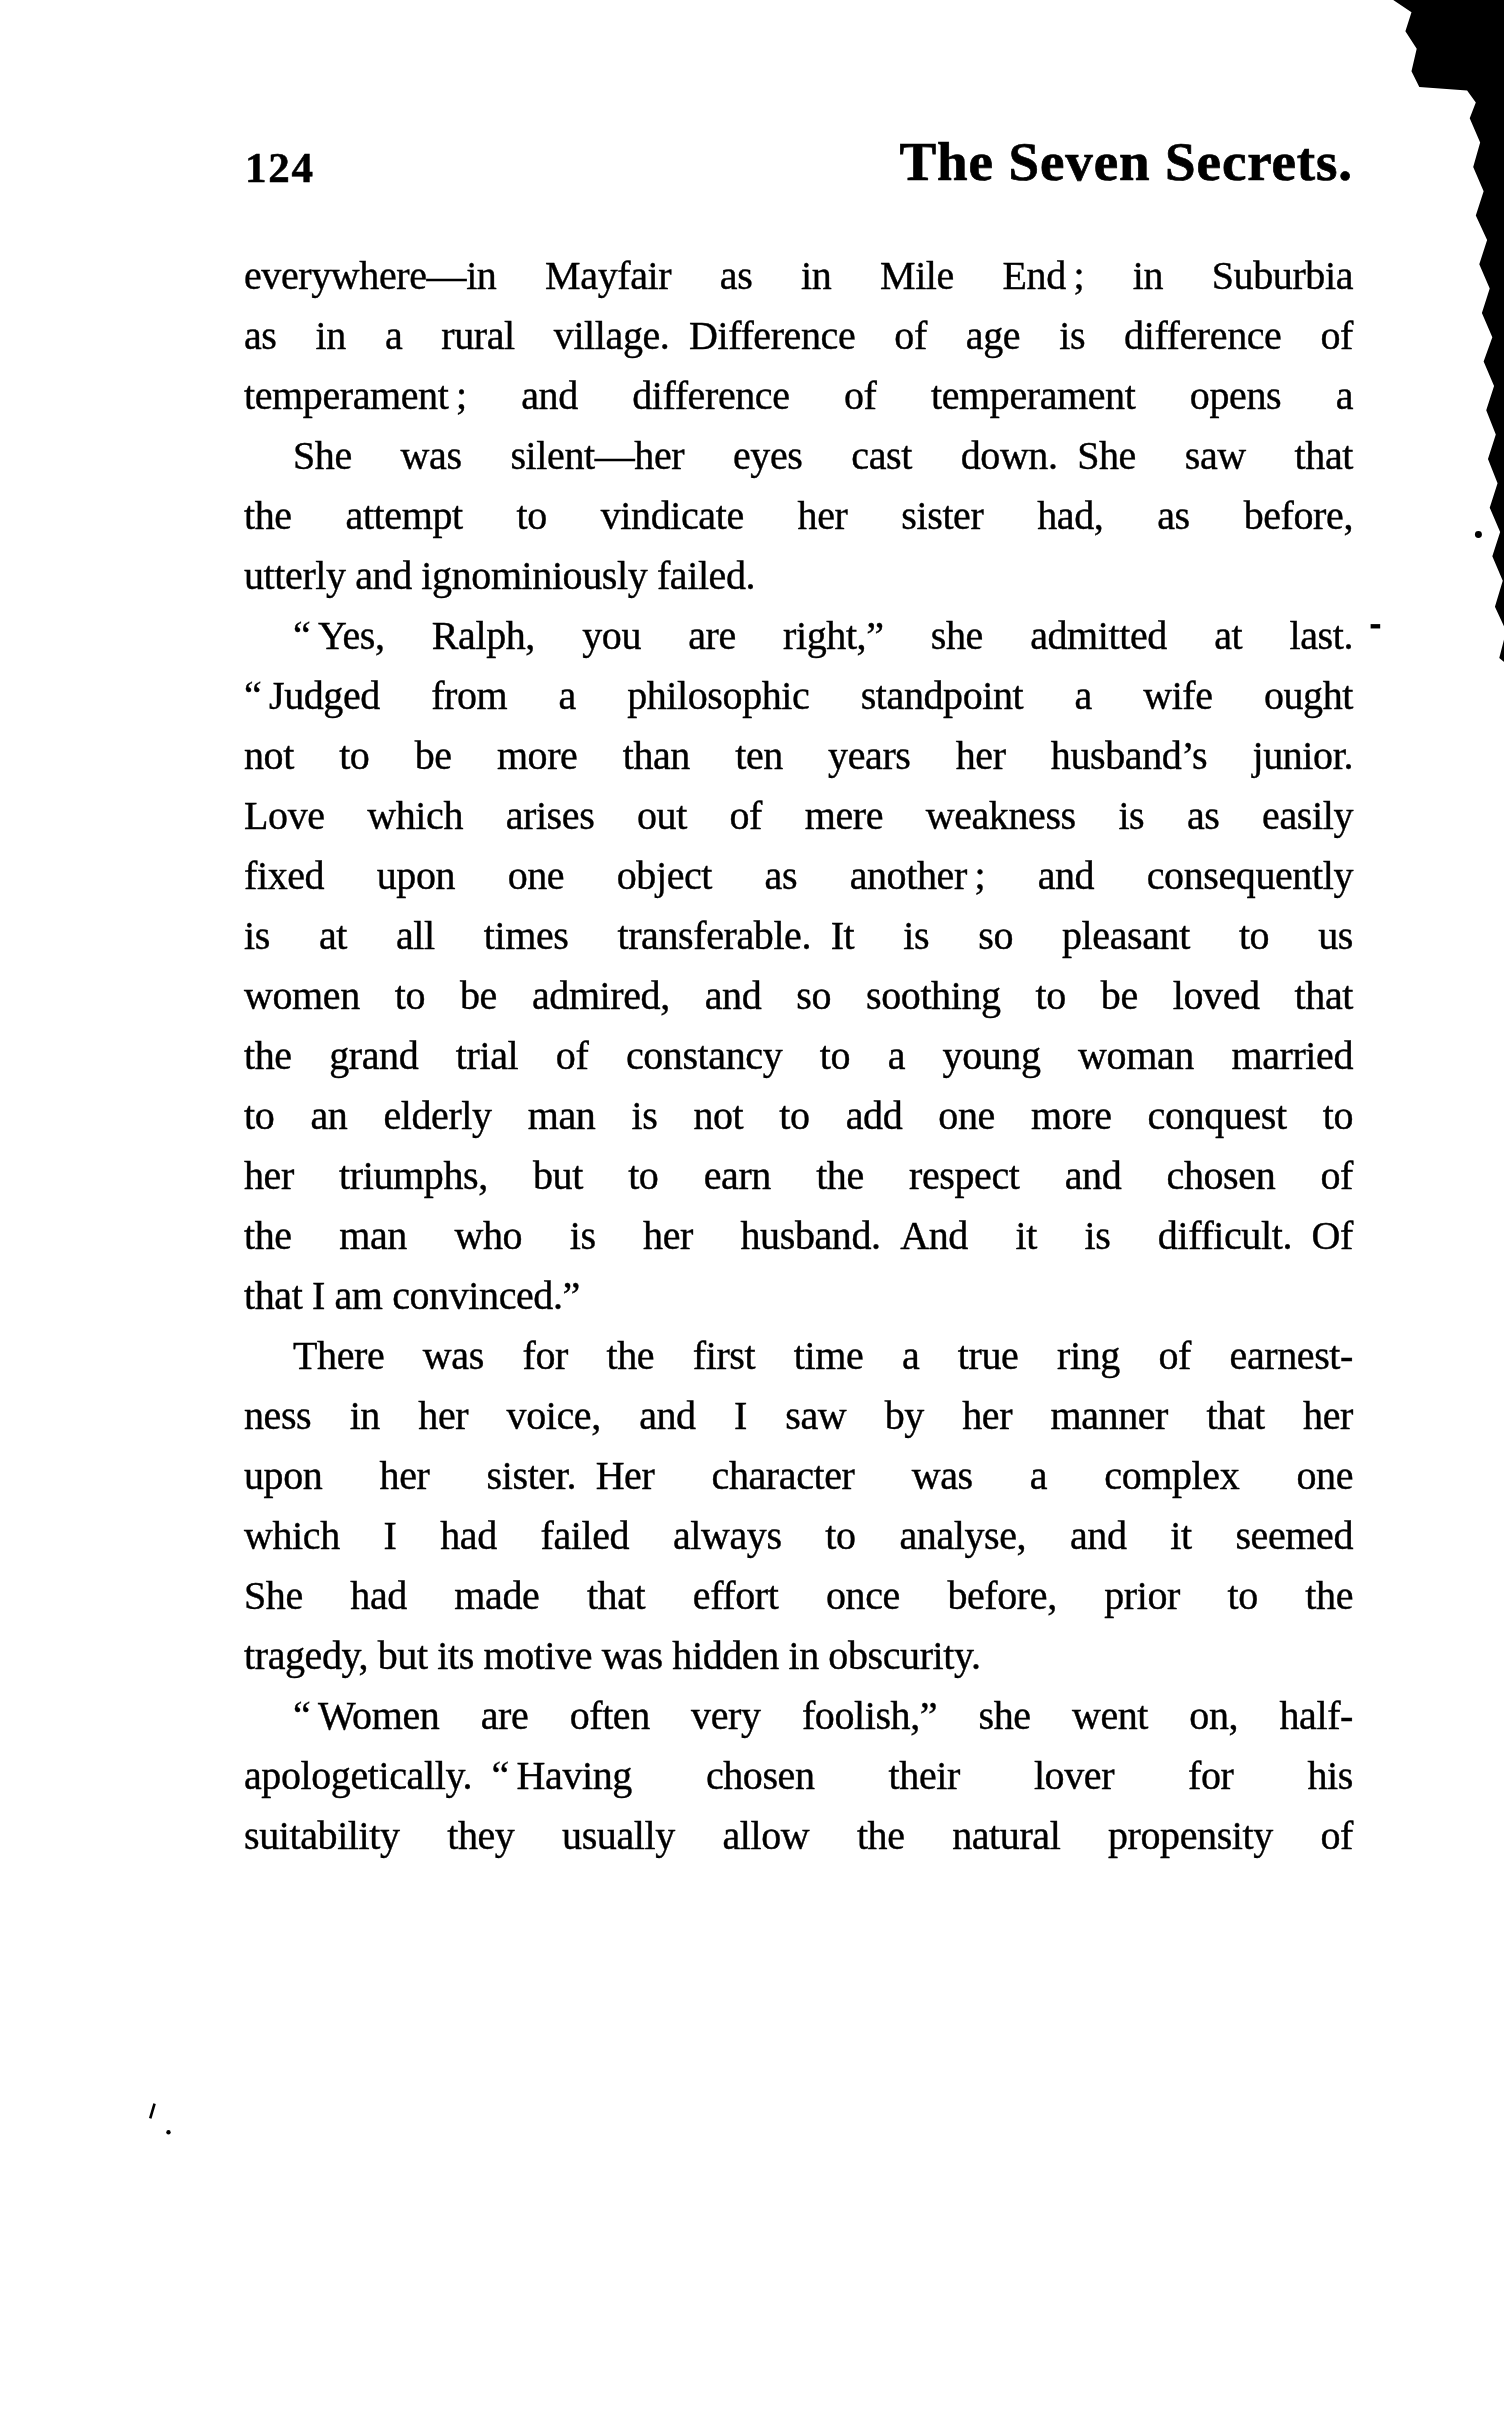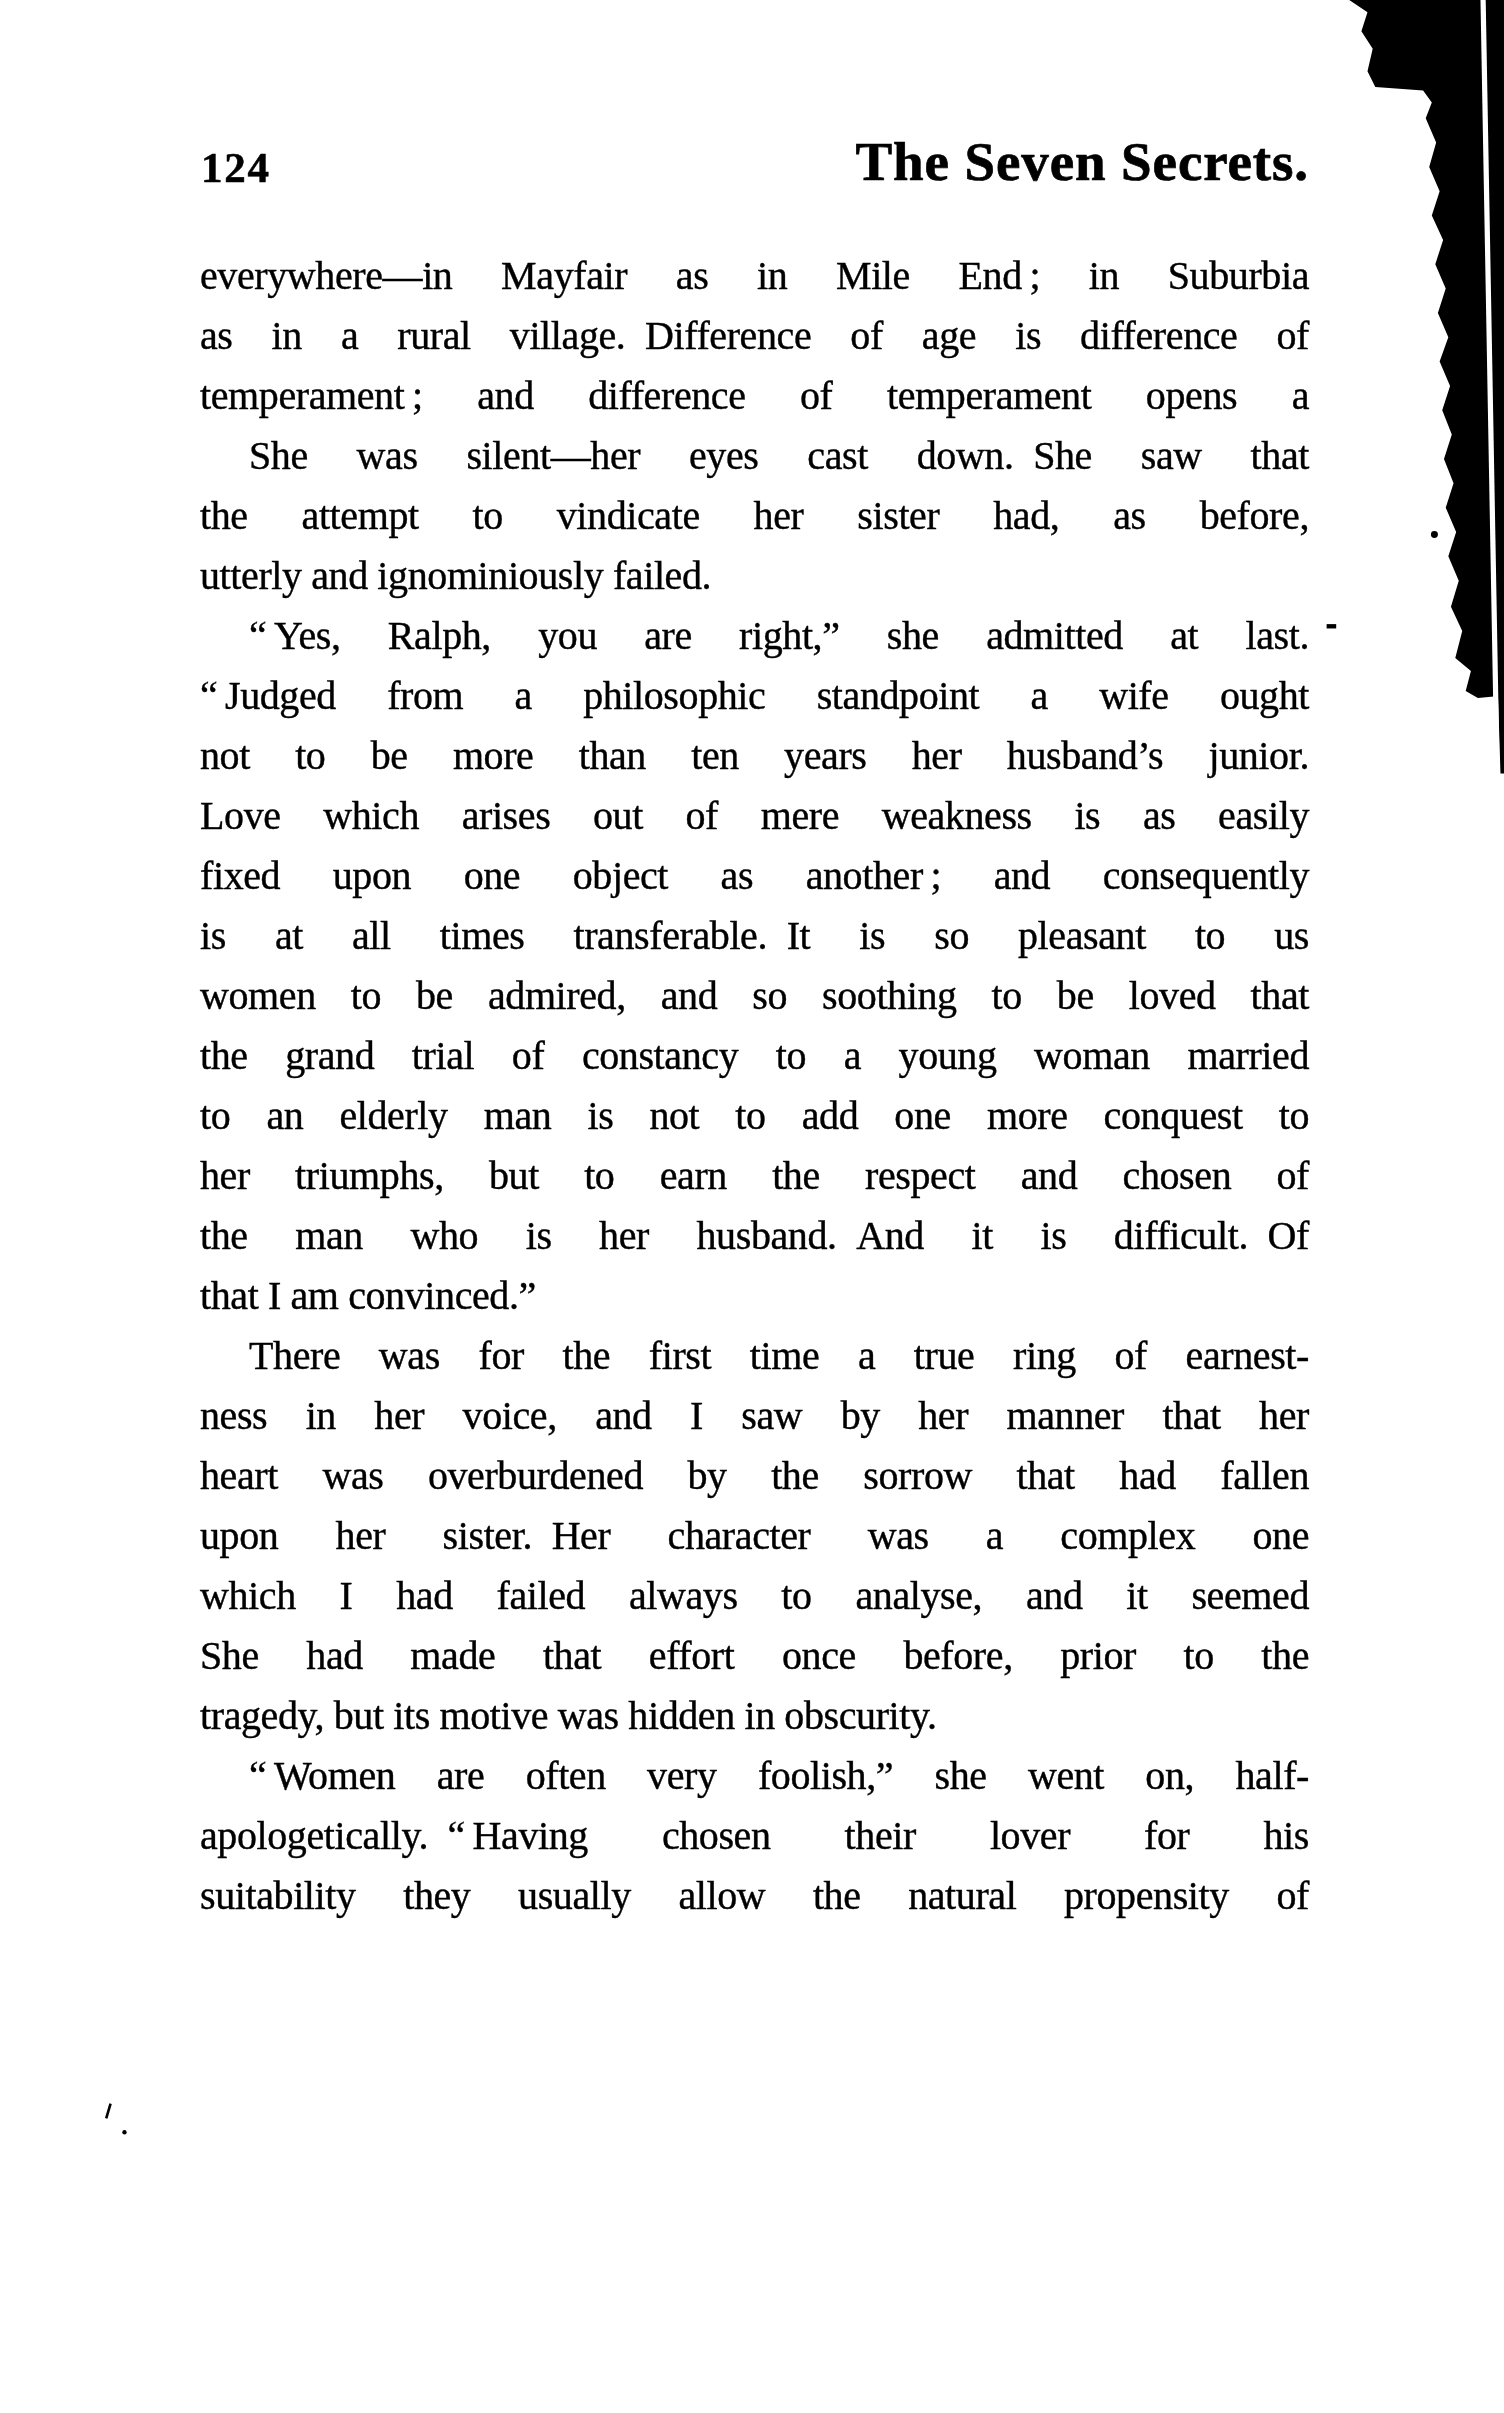--- a/index.html
+++ b/index.html
@@ -1,20 +1,20 @@
 <!DOCTYPE html>
 <html style="font-size:14px"><head>
 <meta charset="utf-8">
 <style>
   html,body{margin:0;padding:0;}
   body{
     width:1505px;height:2413px;background:#ffffff;position:relative;overflow:hidden;
     font-family:"Liberation Serif",serif;color:#000;
   }
-  .sheet{position:absolute;inset:0;}
+  .sheet{position:absolute;inset:0;margin-left:44px;}
   
   .pagenum{
     position:absolute;left:201px;top:143px;
     font-size:43px;font-weight:bold;letter-spacing:1.7px;
     -webkit-text-stroke:0.5px #000;
   }
   .title{
     position:absolute;left:200px;top:130px;width:1109px;
     text-align:right;font-size:55px;font-weight:bold;letter-spacing:0.9px;
     -webkit-text-stroke:0.7px #000;
@@ -61,21 +61,20 @@
       <div class="line">fixed upon one object as another ; and consequently</div>
       <div class="line">is at all times transferable. It is so pleasant to us</div>
       <div class="line">women to be admired, and so soothing to be loved that</div>
       <div class="line">the grand trial of constancy to a young woman married</div>
       <div class="line">to an elderly man is not to add one more conquest to</div>
       <div class="line">her triumphs, but to earn the respect and chosen of</div>
       <div class="line">the man who is her husband. And it is difficult. Of</div>
       <div class="line pe">that I am convinced.”</div>
       <div class="line in">There was for the first time a true ring of earnest-</div>
       <div class="line">ness in her voice, and I saw by her manner that her</div>
-      <div class="line">heart was overburdened by the sorrow that had fallen</div>
       <div class="line">upon her sister. Her character was a complex one</div>
       <div class="line">which I had failed always to analyse, and it seemed</div>
       <div class="line">She had made that effort once before, prior to the</div>
       <div class="line pe">tragedy, but its motive was hidden in obscurity.</div>
       <div class="line in">“ Women are often very foolish,” she went on, half-</div>
       <div class="line">apologetically. “ Having chosen their lover for his</div>
       <div class="line">suitability they usually allow the natural propensity of</div>
     </div>
 
   <svg class="artifact" width="1505" height="2413" viewBox="0 0 1731 2776">

